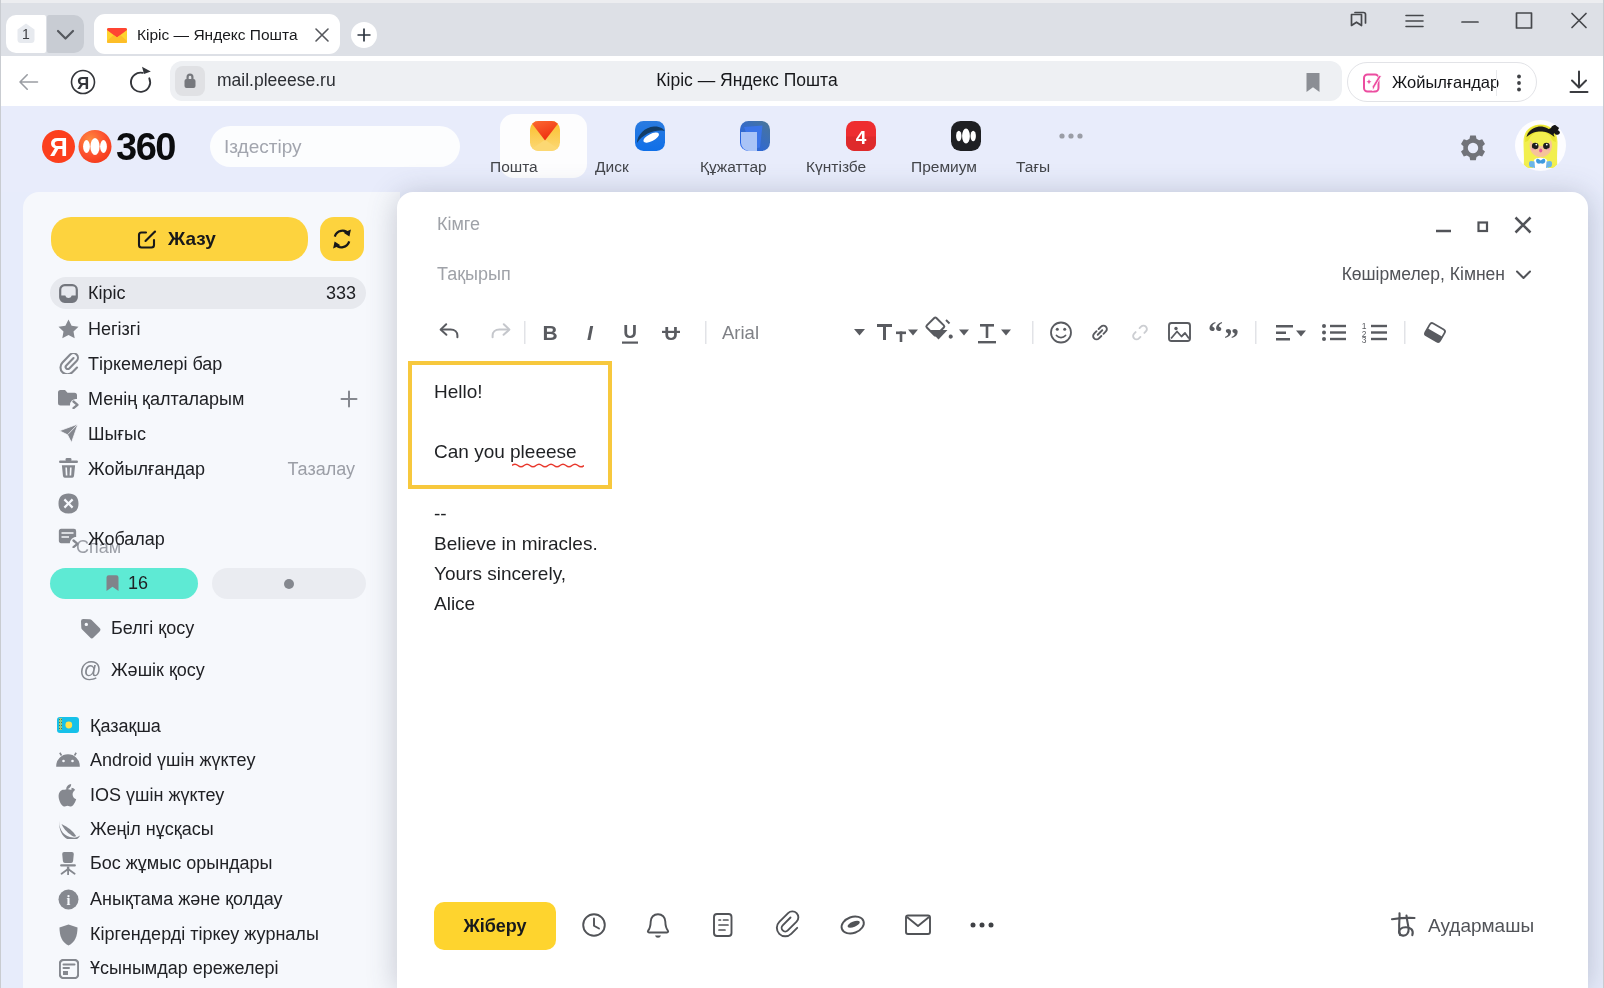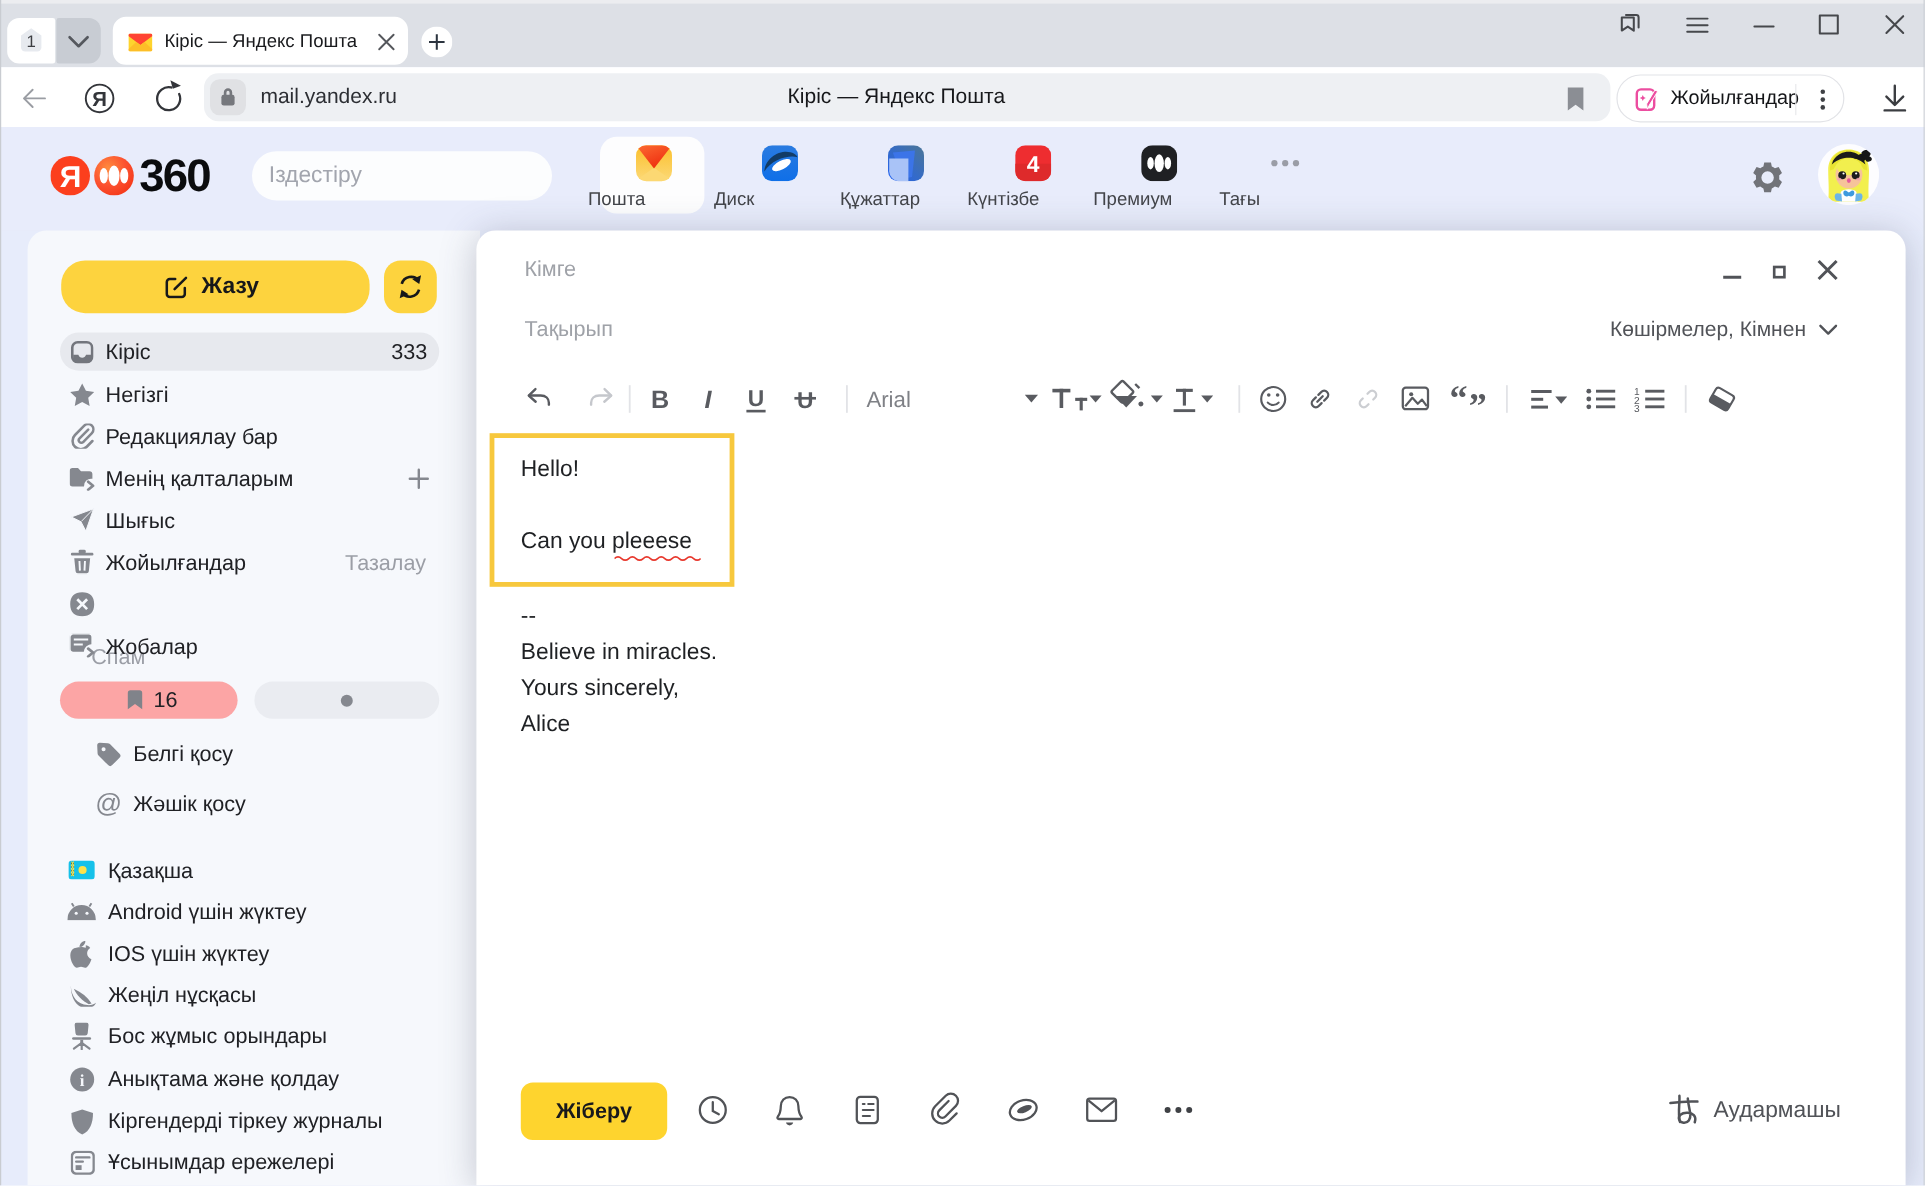--- a/index.html
+++ b/index.html
@@ -104,21 +104,21 @@
   </div>
   <div class="abs" id="addrbar" style="left:170px;top:61px;width:1172px;height:40px;background:#eef0f3;border-radius:12px;">
     <div class="abs" style="left:5px;top:5px;width:30px;height:30px;background:#e0e1e4;border-radius:8px;">
       <svg width="30" height="30" viewBox="0 0 30 30">
         <g fill="#76787d">
           <rect x="9.5" y="13" width="11" height="9" rx="2"></rect>
           <path d="M11.5 14 v-3 a3.5 3.5 0 0 1 7 0 v3 h-2.2 v-3 a1.3 1.3 0 0 0 -2.6 0 v3 z"></path>
         </g>
       </svg>
     </div>
-    <div class="abs" style="left:47px;top:9px;font-size:17.5px;color:#2c2e33;">mail.yandex.ru</div>
+    <div class="abs" style="left:47px;top:9px;font-size:17.5px;color:#2c2e33;">mail.pleeese.ru</div>
     <div class="abs" style="left:391px;top:9px;width:372px;text-align:center;font-size:17.5px;color:#17181b;">Кіріс — Яндекс Пошта</div>
     <div class="abs" style="left:1133px;top:10px;width:20px;height:22px;">
       <svg width="20" height="22" viewBox="0 0 20 22">
         <path d="M3.5 2 h13 v19 l-6.5 -4.8 L3.5 21 Z" fill="#8b8e94"></path>
       </svg>
     </div>
   </div>
   <div class="abs" id="editpill" style="left:1347px;top:62px;width:190px;height:40px;background:#fff;border:1px solid #e2e3e7;border-radius:20px;">
     <svg class="abs" style="left:14px;top:9px;" width="22" height="22" viewBox="0 0 22 22">
       <rect x="2" y="2.5" width="14.5" height="17" rx="3.5" stroke="#ec4da0" stroke-width="2" fill="none"></rect>
@@ -305,21 +305,21 @@
     <div class="abs srow" style="left:216px;top:6px;width:90px;text-align:right;">333</div>
   </div>
   <div class="abs" id="siderows" style="left:23px;top:192px;width:377px;height:562px;">
     <svg class="abs" style="left:35px;top:127px;" width="21" height="20" viewBox="0 0 21 20">
       <path fill="#85888f" d="M10.5 0.5 L13.6 6.7 L20.5 7.7 L15.5 12.5 L16.7 19.3 L10.5 16.1 L4.3 19.3 L5.5 12.5 L0.5 7.7 L7.4 6.7 Z"></path>
     </svg>
     <div class="abs srow" style="left:65px;top:127px;">Негізгі</div>
     <svg class="abs" style="left:36px;top:161px;" width="20" height="21" viewBox="0 0 20 21">
       <path d="M14.5 5 L7.3 12.4 a2.1 2.1 0 0 0 3 3 L17.6 8 a4.5 4.5 0 0 0 -6.4 -6.4 L3.5 9.5 a6.9 6.9 0 0 0 9.8 9.8 L18 14.5" stroke="#85888f" stroke-width="2.1" fill="none" stroke-linecap="round"></path>
     </svg>
-    <div class="abs srow" style="left:65px;top:162px;">Редакциялау бар</div>
+    <div class="abs srow" style="left:65px;top:162px;">Тіркемелері бар</div>
     <svg class="abs" style="left:35px;top:197px;" width="23" height="20" viewBox="0 0 23 20">
       <path fill="#85888f" d="M0 3.5 A2.5 2.5 0 0 1 2.5 1 H7 L9.5 3.8 H16.5 A2.5 2.5 0 0 1 19 6.3 V10 A6 6 0 0 0 12 16.5 H2.5 A2.5 2.5 0 0 1 0 14 Z"></path>
       <path d="M15.5 12.5 L19.5 15.8 L15.5 19.1" stroke="#85888f" stroke-width="2.3" fill="none" stroke-linecap="round" stroke-linejoin="round"></path>
     </svg>
     <div class="abs srow" style="left:65px;top:197px;">Менің қалталарым</div>
     <svg class="abs" style="left:317px;top:198px;" width="18" height="18" viewBox="0 0 18 18">
       <path d="M9 1.5 V16.5 M1.5 9 H16.5" stroke="#85888f" stroke-width="2" stroke-linecap="round"></path>
     </svg>
     <svg class="abs" style="left:35px;top:231px;" width="21" height="21" viewBox="0 0 21 21">
       <path fill="#85888f" d="M20 1 L13.5 19.5 L9.5 11.8 L1.5 7.8 Z M9.8 11.5 L20 1" stroke="#f6f8fc" stroke-width="0.8"></path>
@@ -337,21 +337,21 @@
     <svg class="abs" style="left:35px;top:301px;" width="21" height="21" viewBox="0 0 21 21">
       <path fill="#85888f" d="M10.5 0.5 C17 0.5 20.5 4 20.5 10.5 C20.5 17 17 20.5 10.5 20.5 C4 20.5 0.5 17 0.5 10.5 C0.5 4 4 0.5 10.5 0.5 Z M7.2 5.6 L10.5 8.9 L13.8 5.6 L15.4 7.2 L12.1 10.5 L15.4 13.8 L13.8 15.4 L10.5 12.1 L7.2 15.4 L5.6 13.8 L8.9 10.5 L5.6 7.2 Z" fill-rule="evenodd"></path>
     </svg>
     <div class="abs srow gray" style="left:53px;top:302px;margin-top:43px;">Спам</div>
     <svg class="abs" style="left:35px;top:336px;" width="23" height="20" viewBox="0 0 23 20">
       <path fill="#85888f" d="M0 3 A3 3 0 0 1 3 0 H16 A3 3 0 0 1 19 3 V9.5 A6.5 6.5 0 0 0 12.5 16 H3 A3 3 0 0 1 0 13 Z M3.5 5 H15.5 M3.5 9 H11" stroke="#f6f8fc" stroke-width="1.7"></path>
       <path d="M15.5 12.5 L19.5 15.8 L15.5 19.1" stroke="#85888f" stroke-width="2.3" fill="none" stroke-linecap="round" stroke-linejoin="round"></path>
     </svg>
     <div class="abs srow" style="left:65px;top:337px;">Жобалар</div>
 
-    <div class="abs" style="left:27px;top:376px;width:148px;height:31px;background:#fca5a5;border-radius:15.5px;">
+    <div class="abs" style="left:27px;top:376px;width:148px;height:31px;background:#5eead4;border-radius:15.5px;">
       <svg class="abs" style="left:55px;top:7px;" width="15" height="17" viewBox="0 0 15 17">
         <path d="M1.5 2.5 A2.2 2.2 0 0 1 3.7 0.3 H11.3 A2.2 2.2 0 0 1 13.5 2.5 V16 L7.5 11.7 L1.5 16 Z" fill="#80838a"></path>
       </svg>
       <div class="abs srow" style="left:78px;top:5px;">16</div>
     </div>
     <div class="abs" style="left:189px;top:376px;width:154px;height:31px;background:#eaecf1;border-radius:15.5px;">
       <div class="abs" style="left:72px;top:11px;width:10px;height:10px;border-radius:5px;background:#85888f;"></div>
     </div>
     <svg class="abs" style="left:57px;top:426px;" width="21" height="21" viewBox="0 0 21 21">
       <path fill="#85888f" d="M1 3.2 A2.2 2.2 0 0 1 3.2 1 L9.8 1.3 A2.6 2.6 0 0 1 11.6 2.1 L19.6 10.1 A2.4 2.4 0 0 1 19.6 13.5 L13.5 19.6 A2.4 2.4 0 0 1 10.1 19.6 L2.1 11.6 A2.6 2.6 0 0 1 1.3 9.8 Z M6.3 4.7 a1.7 1.7 0 1 0 0.02 3.4 a1.7 1.7 0 0 0 -0.02 -3.4 Z" fill-rule="evenodd"></path>

